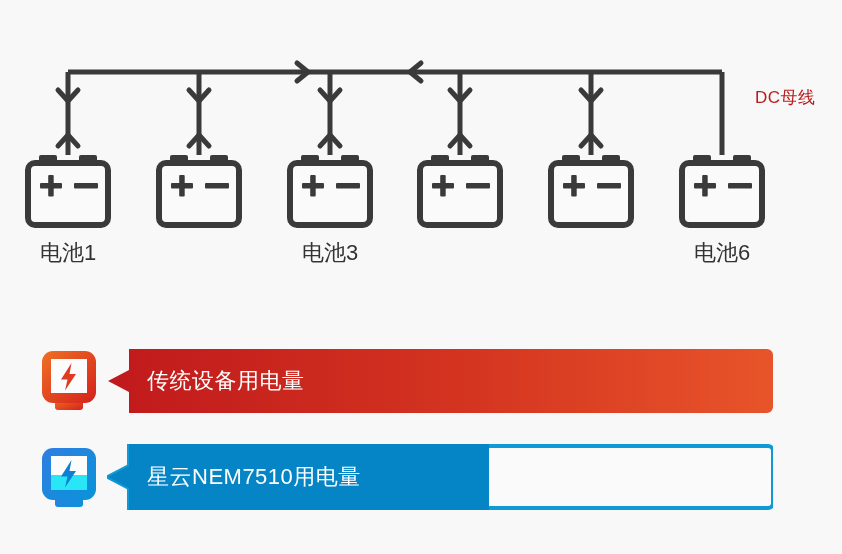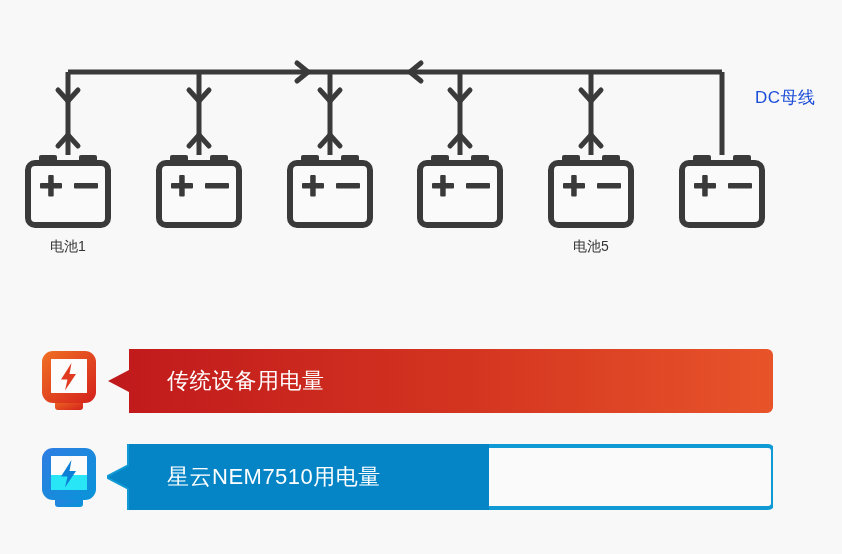--- a/index.html
+++ b/index.html
@@ -27,31 +27,31 @@
     left: 0; top: 0;
     width: 842px;
     height: 300px;
   }
 
   .bus-label {
     position: absolute;
     left: 755px;
     top: 86px;
     font-size: 17px;
-    color: #1d4ed8;
+    color: #b91c1c;
     letter-spacing: 0.5px;
     white-space: nowrap;
   }
 
   .battery-label {
     position: absolute;
     top: 238px;
     width: 120px;
     text-align: center;
-    font-size: 14px;
+    font-size: 22px;
     color: #333333;
     white-space: nowrap;
   }
 
   
   .bar-row {
     position: absolute;
     left: 0;
   }
   #row-traditional { top: 347px; }
@@ -79,21 +79,20 @@
     left: 40px;
     top: 0;
     height: 100%;
     display: flex;
     align-items: center;
     font-size: 22px;
     color: #ffffff;
     letter-spacing: 0.5px;
     white-space: nowrap;
     pointer-events: none;
-    margin-left: 20px;
   }
 </style>
 </head>
 <body>
 
 <div id="stage">
 
   <svg id="circuit-svg" viewBox="0 0 842 300">
     <defs>
       <g id="battery-glyph">
@@ -151,21 +150,22 @@
       <use href="#battery-glyph" x="330" y="191"></use>
       <use href="#battery-glyph" x="460" y="191"></use>
       <use href="#battery-glyph" x="591" y="191"></use>
       <use href="#battery-glyph" x="722" y="191"></use>
     </g>
   </svg>
 
   <div class="bus-label">DC母线</div>
 
   <div class="battery-label" style="left:8px">电池1</div>
-  <div class="battery-label" style="left:531px">电池5</div>
+  <div class="battery-label" style="left:270px">电池3</div>
+  <div class="battery-label" style="left:662px">电池6</div>
 
   <div class="bar-row" id="row-traditional">
 
     <svg class="bar-icon" viewBox="0 0 62 68">
       <defs>
         <linearGradient id="redIconGrad" x1="0" y1="0" x2="1" y2="1">
           <stop offset="0%" stop-color="#f07023"></stop>
           <stop offset="100%" stop-color="#d4211c"></stop>
         </linearGradient>
       </defs>

